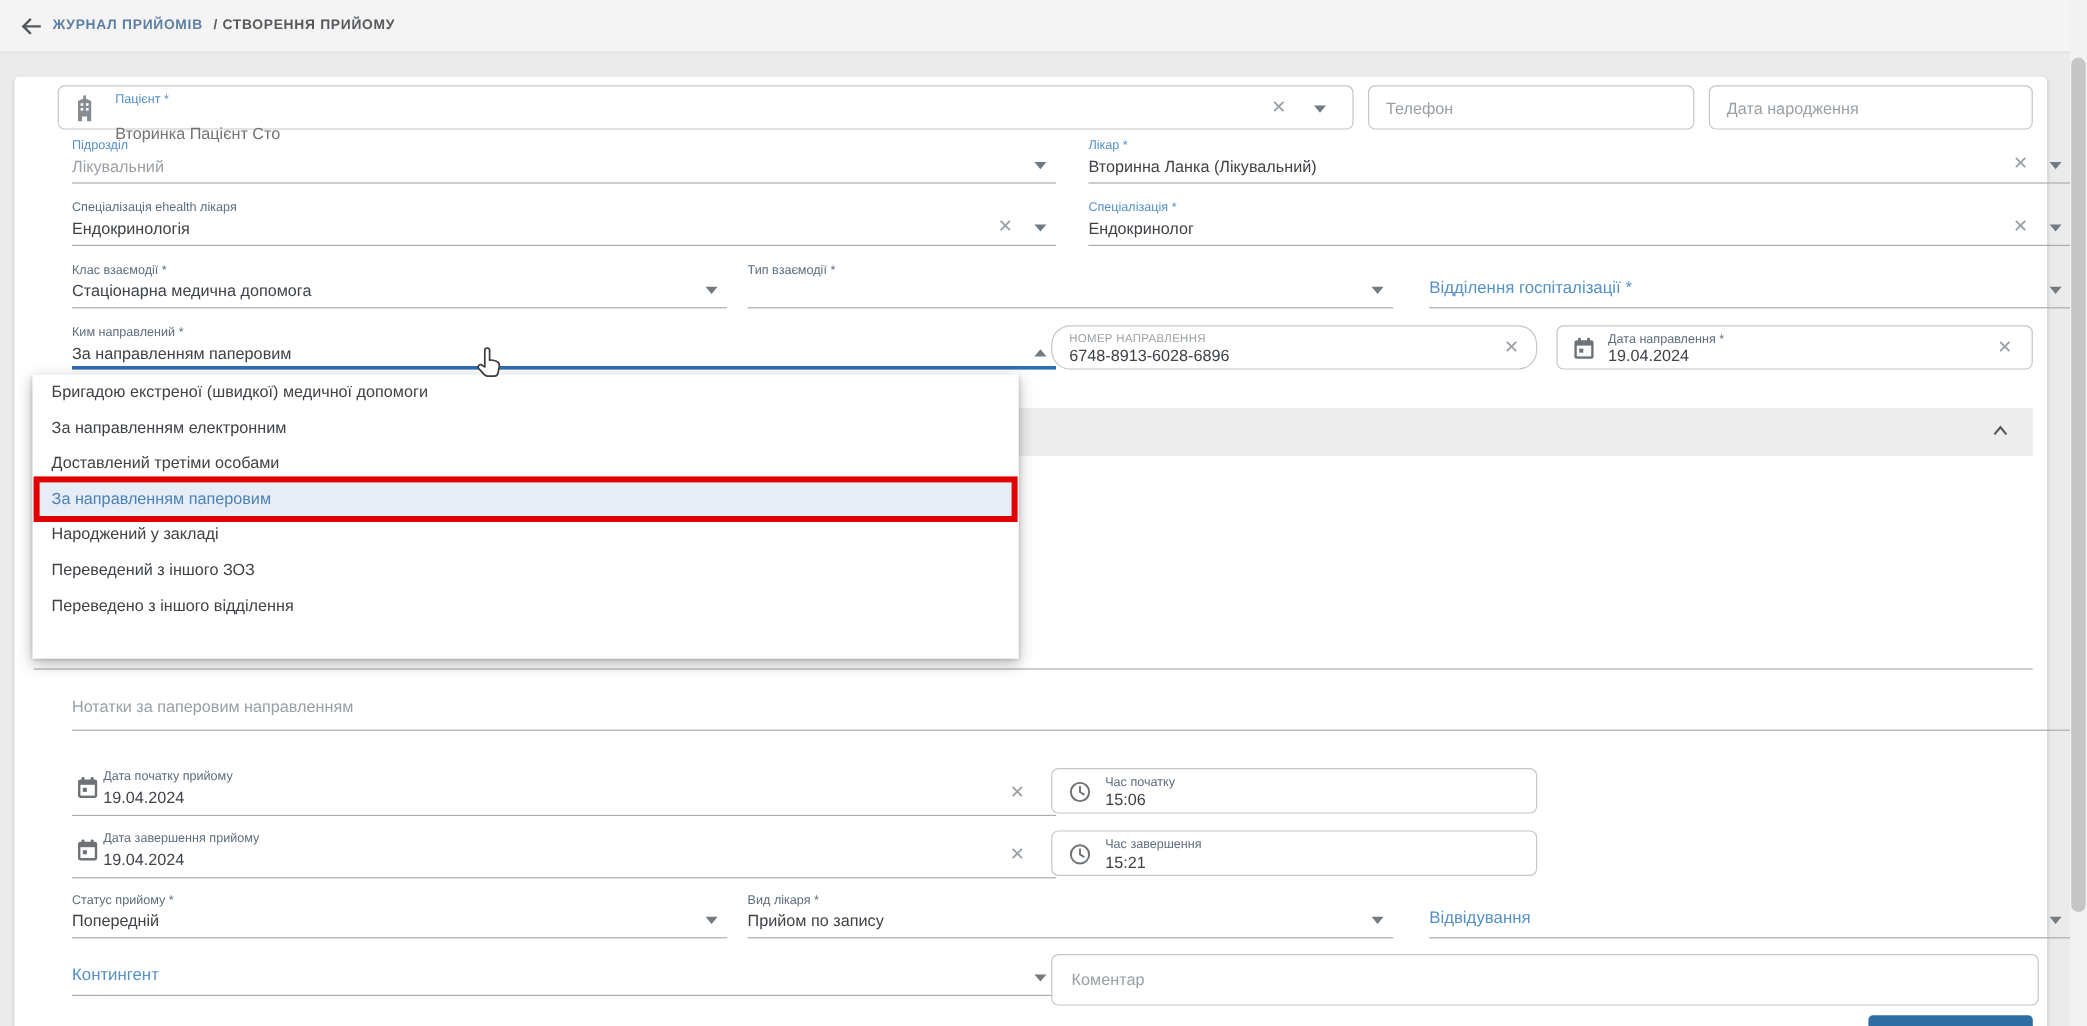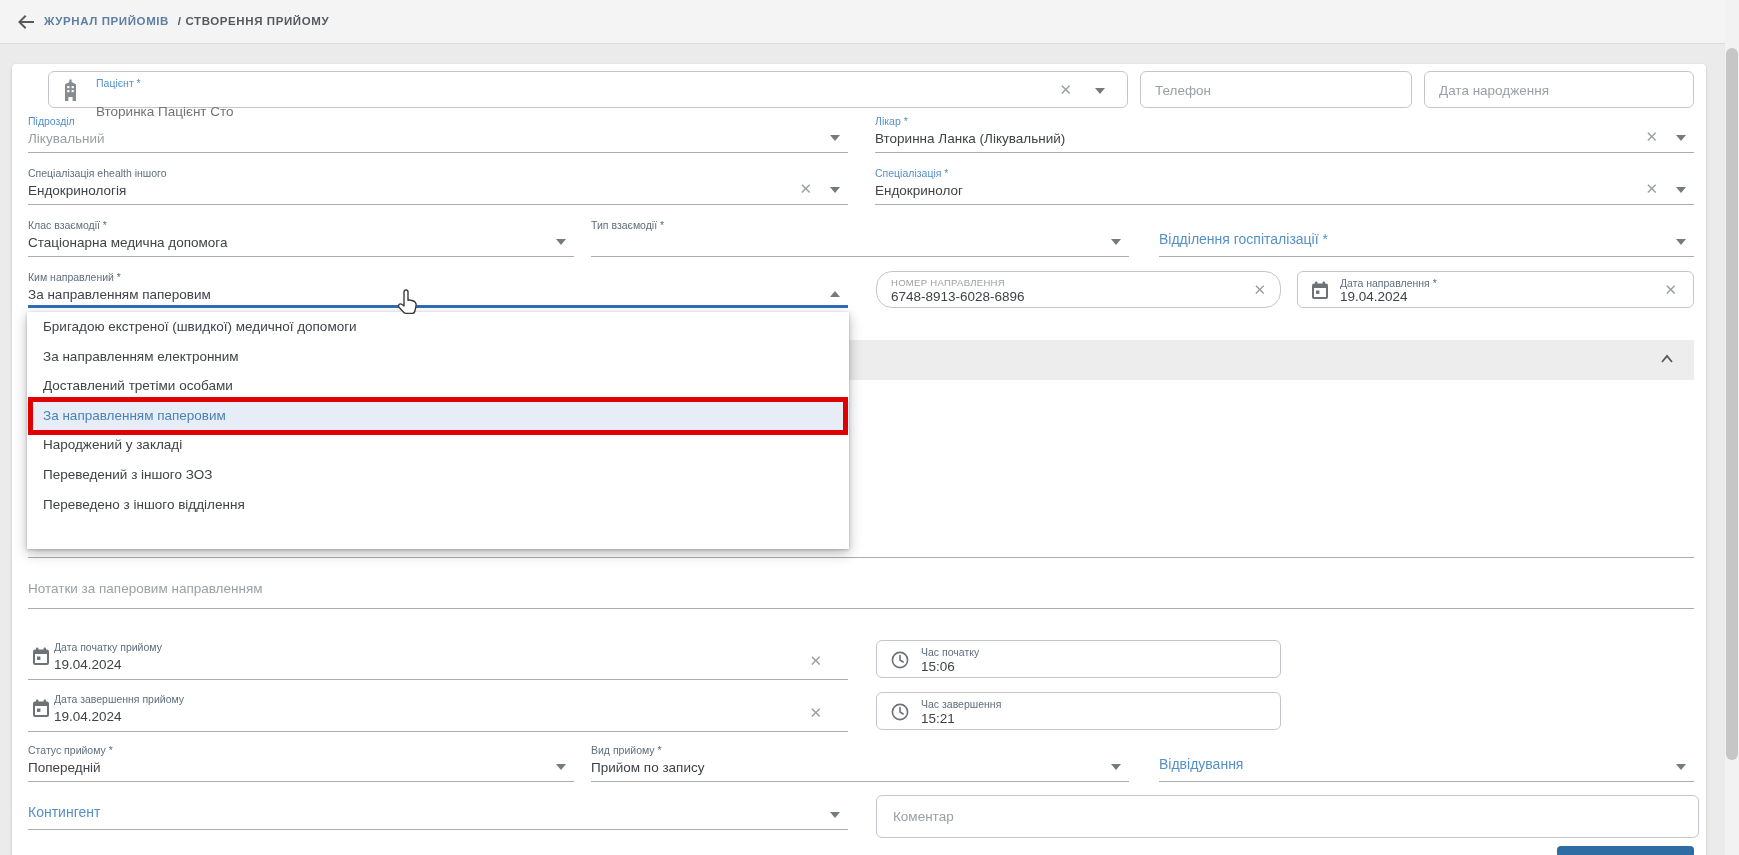--- a/index.html
+++ b/index.html
@@ -19,21 +19,21 @@
   .card { position:absolute; left:12px; top:64px; width:1694px; height:800px;
     background:#ffffff; border-radius:4px; box-shadow:0 1px 3px rgba(0,0,0,.18); }
 
   
   .box { position:absolute; background:#fff; border:1px solid #c3c7cb; border-radius:6px; }
   .box .blabel { position:absolute; font-size:10.5px; line-height:12px; white-space:nowrap; }
   .box .bvalue { position:absolute; font-size:13.5px; color:#3f4347; white-space:nowrap; }
   .box .bph { position:absolute; font-size:13.5px; color:#9aa0a5; white-space:nowrap; }
 
   
-  .uf { position:absolute; }
+  .uf { position:absolute;margin-left:32px; }
   .flabel { font-size:10.5px; line-height:13px; white-space:nowrap; }
   .fvalue { font-size:13.5px; line-height:18px; margin-top:2px; color:#3f4347; white-space:nowrap; }
   .fvalue.muted { color:#9aa0a5; }
   .uline { position:absolute; left:0; right:0; bottom:0; height:1px; background:#a9adb2; }
   .uline.focus { height:3px; background:#2f6db5; }
   .lblue { color:#5590c8; }
   .lslate { color:#5f6e7d; }
   .lgray { color:#9aa0a5; }
   .ph14 { font-size:14px; color:#5590c8; white-space:nowrap; }
 
@@ -114,21 +114,21 @@
 
 <div class="uf" style="left:875px;top:115px;width:819px;height:38px;">
   <div class="flabel lblue">Лікар *</div>
   <div class="fvalue">Вторинна Ланка  (Лікувальний)</div>
   <span class="xicon" style="right:36px;top:14px">✕</span>
   <span class="caret" style="right:8px;top:20px"></span>
   <div class="uline"></div>
 </div>
 
 <div class="uf" style="left:28px;top:167px;width:820px;height:38px;">
-  <div class="flabel lslate">Спеціалізація ehealth іншого</div>
+  <div class="flabel lslate">Спеціалізація ehealth лікаря</div>
   <div class="fvalue">Ендокринологія</div>
   <span class="xicon" style="right:36px;top:14px">✕</span>
   <span class="caret" style="right:8px;top:20px"></span>
   <div class="uline"></div>
 </div>
 
 <div class="uf" style="left:875px;top:167px;width:819px;height:38px;">
   <div class="flabel lblue">Спеціалізація *</div>
   <div class="fvalue">Ендокринолог</div>
   <span class="xicon" style="right:36px;top:14px">✕</span>
@@ -241,21 +241,21 @@
 </div>
 
 <div class="uf" style="left:28px;top:744px;width:546px;height:38px;">
   <div class="flabel lslate">Статус прийому *</div>
   <div class="fvalue">Попередній</div>
   <span class="caret" style="right:8px;top:20px"></span>
   <div class="uline"></div>
 </div>
 
 <div class="uf" style="left:591px;top:744px;width:538px;height:38px;">
-  <div class="flabel lslate">Вид прийому *</div>
+  <div class="flabel lslate">Вид лікаря *</div>
   <div class="fvalue">Прийом по запису</div>
   <span class="caret" style="right:8px;top:20px"></span>
   <div class="uline"></div>
 </div>
 
 <div class="uf" style="left:1159px;top:744px;width:535px;height:38px;">
   <div class="ph14" style="position:absolute;left:0;top:12px">Відвідування</div>
   <span class="caret" style="right:8px;top:20px"></span>
   <div class="uline"></div>
 </div>

